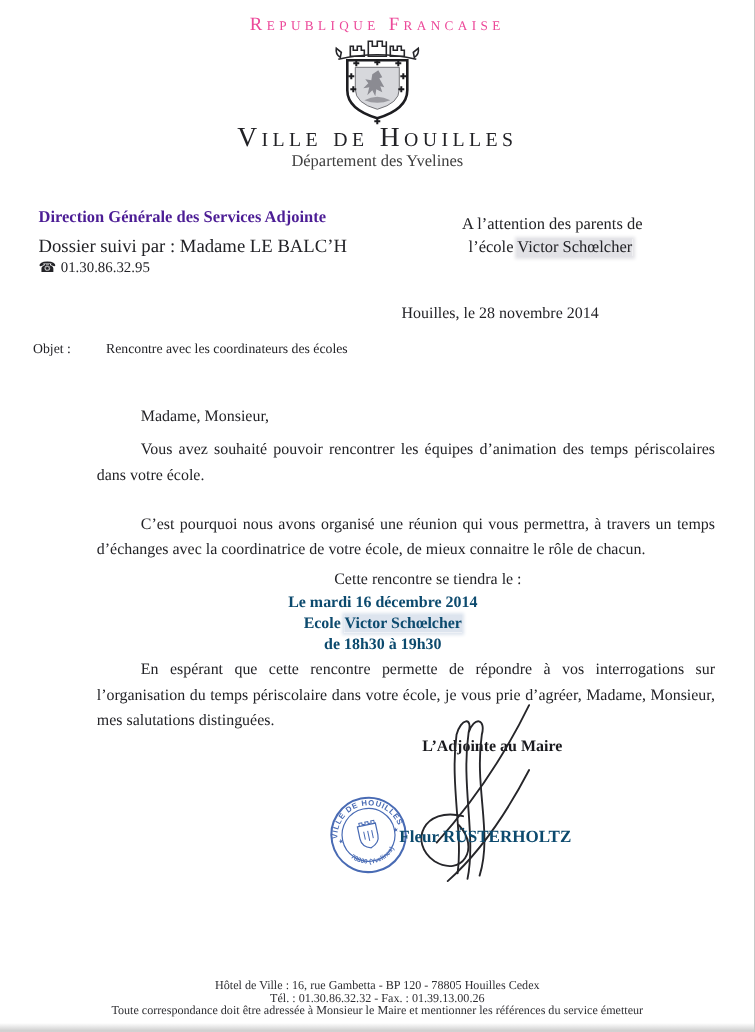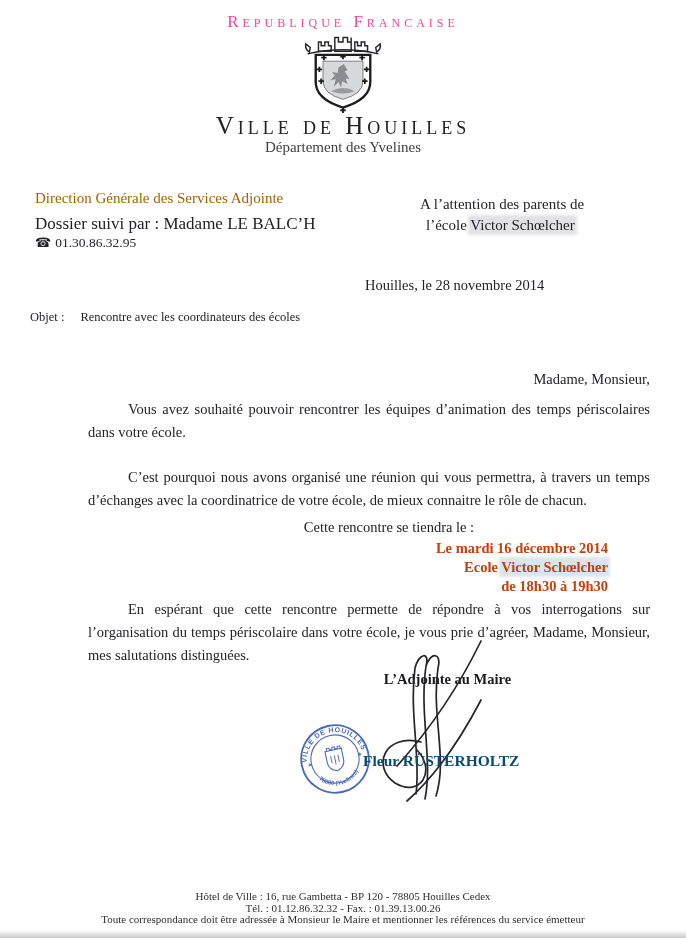--- a/index.html
+++ b/index.html
@@ -17,42 +17,42 @@
   .city{
     position:absolute; top:112px; left:0; width:100%; text-align:center;
     font-variant:small-caps; font-size:25px; letter-spacing:4px; color:#222226;
   }
   .dept{
     position:absolute; top:139px; left:0; width:100%; text-align:center;
     font-size:15px; color:#404040;
   }
   
   .sender{ position:absolute; top:190px; left:35px; }
-  .sender .service{ font-weight:normal; font-size:15px; color:#a16207; }
+  .sender .service{ font-weight:bold; font-size:15px; color:#4c1d95; }
   .sender .handler{ margin-top:7px; font-size:17px; }
   .sender .phone{ margin-top:1px; font-size:13.5px; }
   .phone-ico{ font-size:13px; margin-right:4px; }
   .recipient{ position:absolute; top:194px; left:420px; font-size:15px; line-height:21px; }
   .recipient .l2{ padding-left:6px; }
   .paste-gray{ background:#e2e2e6; box-shadow:0 0 3px 2px #e2e2e6; }
   .paste-blue{ background:#dde4ee; box-shadow:0 0 3px 2px #dde4ee; }
   
   .dateline{ position:absolute; top:277px; left:365px; font-size:14.5px; }
   .subject{ position:absolute; top:310px; left:30px; font-size:12.5px; }
-  .subject .lbl{ margin-right:16px; }
+  .subject .lbl{ margin-right:32px; }
   
   .body{ position:absolute; top:368px; left:88px; width:562px; font-size:14.5px; line-height:23px; }
   .body p{ margin:0; text-indent:40px; text-align:justify; }
-  .body .salutation{ text-align:right; }
+  .body .salutation{ text-align:left; }
   .body .p1{ margin-top:7px; }
   .body .p2{ margin-top:22px; }
   .body .p3{ margin-top:4px; text-align:center; }
   .meeting{
-    margin-top:0; text-align:right; font-weight:bold; font-size:14.5px;
-    line-height:19px; color:#c2410c; width:520px; margin-left:0;
+    margin-top:0; text-align:center; font-weight:bold; font-size:14.5px;
+    line-height:19px; color:#0c4a6e; width:520px; margin-left:0;
   }
   .body .p4{ margin-top:2px; }
   
   .sig-titles{
     position:absolute; top:670px; left:300px; width:295px; text-align:center;
     font-weight:bold; font-size:14.5px; line-height:18.5px; color:#1a1a1e;
   }
   .stamp{ position:absolute; top:722px; left:298px; width:74px; height:74px;
     transform:rotate(-12deg); opacity:.92; }
   .scribble{ position:absolute; top:638px; left:355px; width:140px; height:172px; }
@@ -175,18 +175,18 @@
       <path d="M52,163 C78,140 102,108 126,62"></path>
       <path d="M60,30 C54,75 66,120 61,156 M60,30 C64,15 75,13 71,28 M71,28 C64,76 78,122 70,161 M71,28 C76,13 87,15 83,30 M83,30 C76,78 93,120 81,158"></path>
       <path d="M66,104 C30,95 16,128 40,145 C65,160 82,133 62,112"></path>
     </g>
   </svg>
 
   <div class="signer">Fleur RÜSTERHOLTZ</div>
 
   <div class="footer">
     <div>Hôtel de Ville : 16, rue Gambetta - BP 120 - 78805 Houilles Cedex</div>
-    <div>Tél. : 01.12.86.32.32  - Fax. : 01.39.13.00.26</div>
+    <div>Tél. : 01.30.86.32.32  - Fax. : 01.39.13.00.26</div>
     <div>Toute correspondance doit être adressée à Monsieur le Maire et mentionner les références du service émetteur</div>
   </div>
 
   <div class="scan-edge"></div>
 </div>
 
 </body></html>

